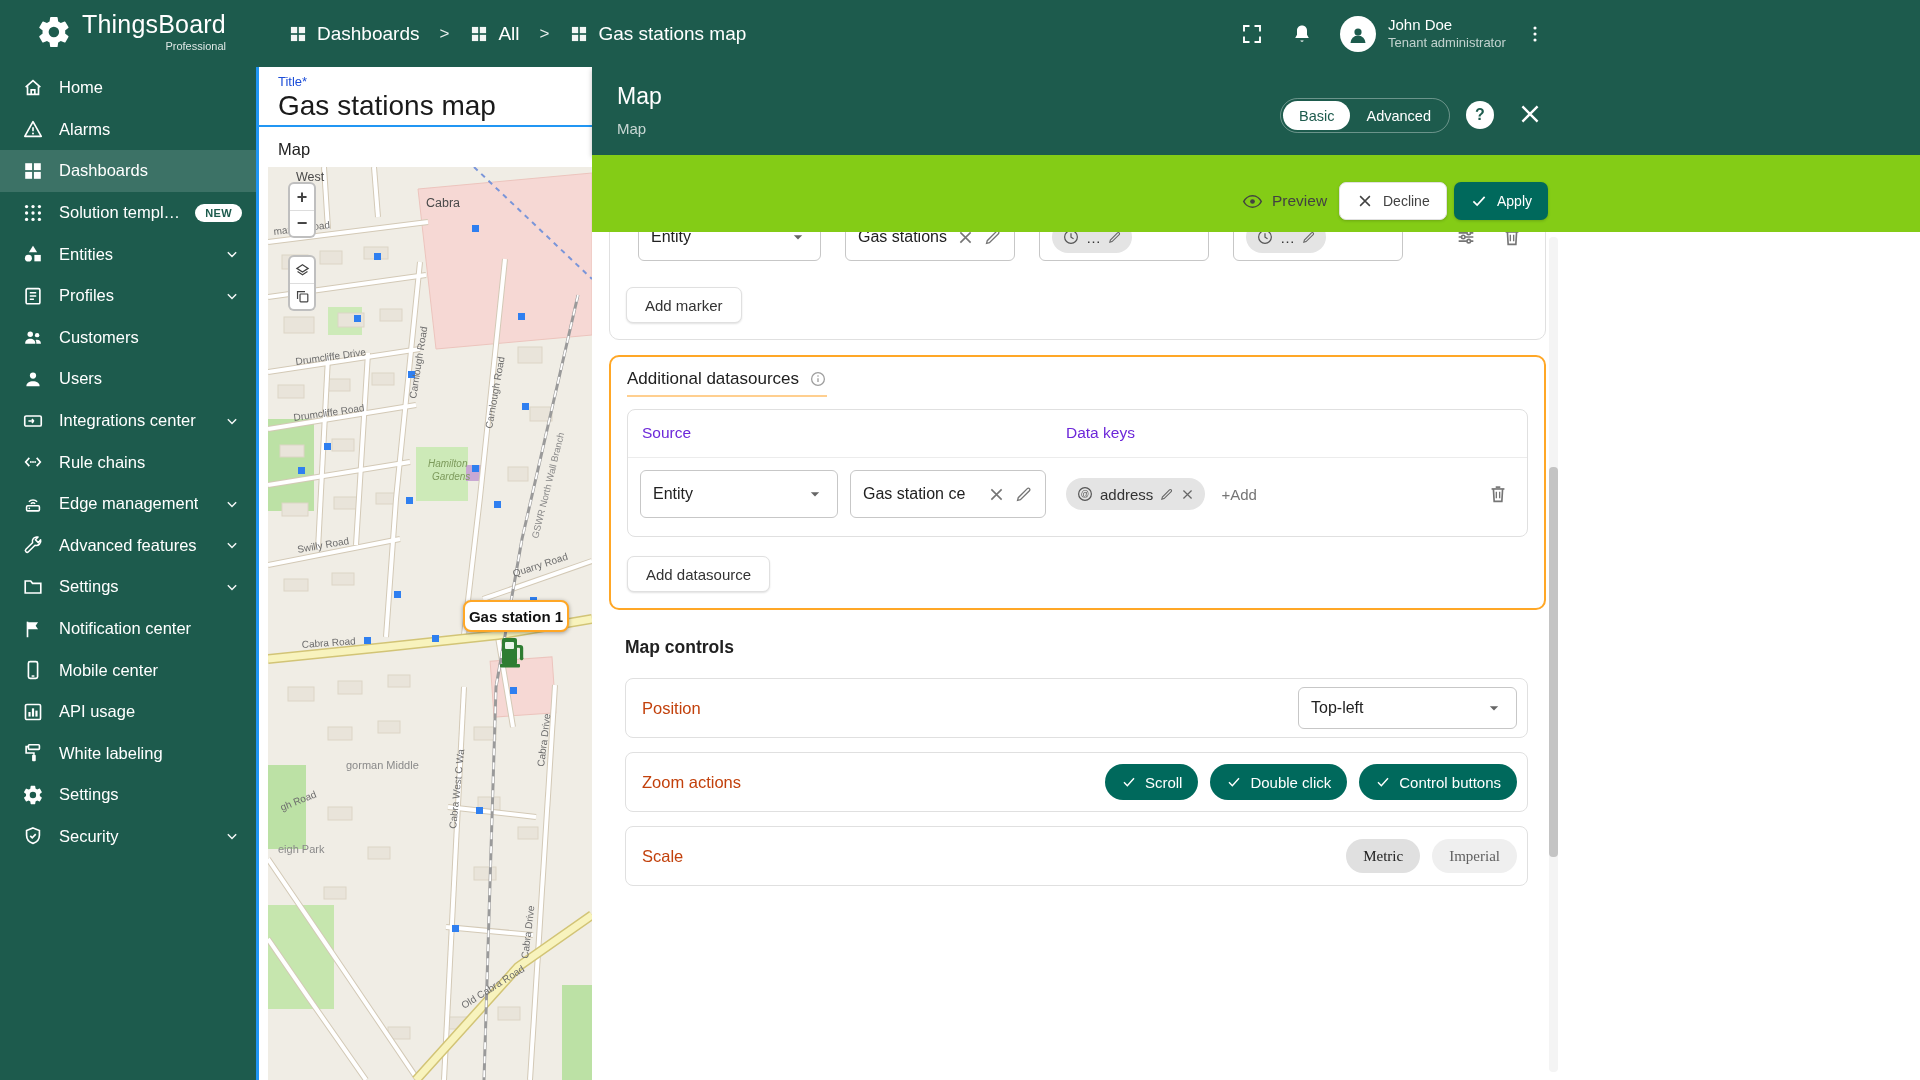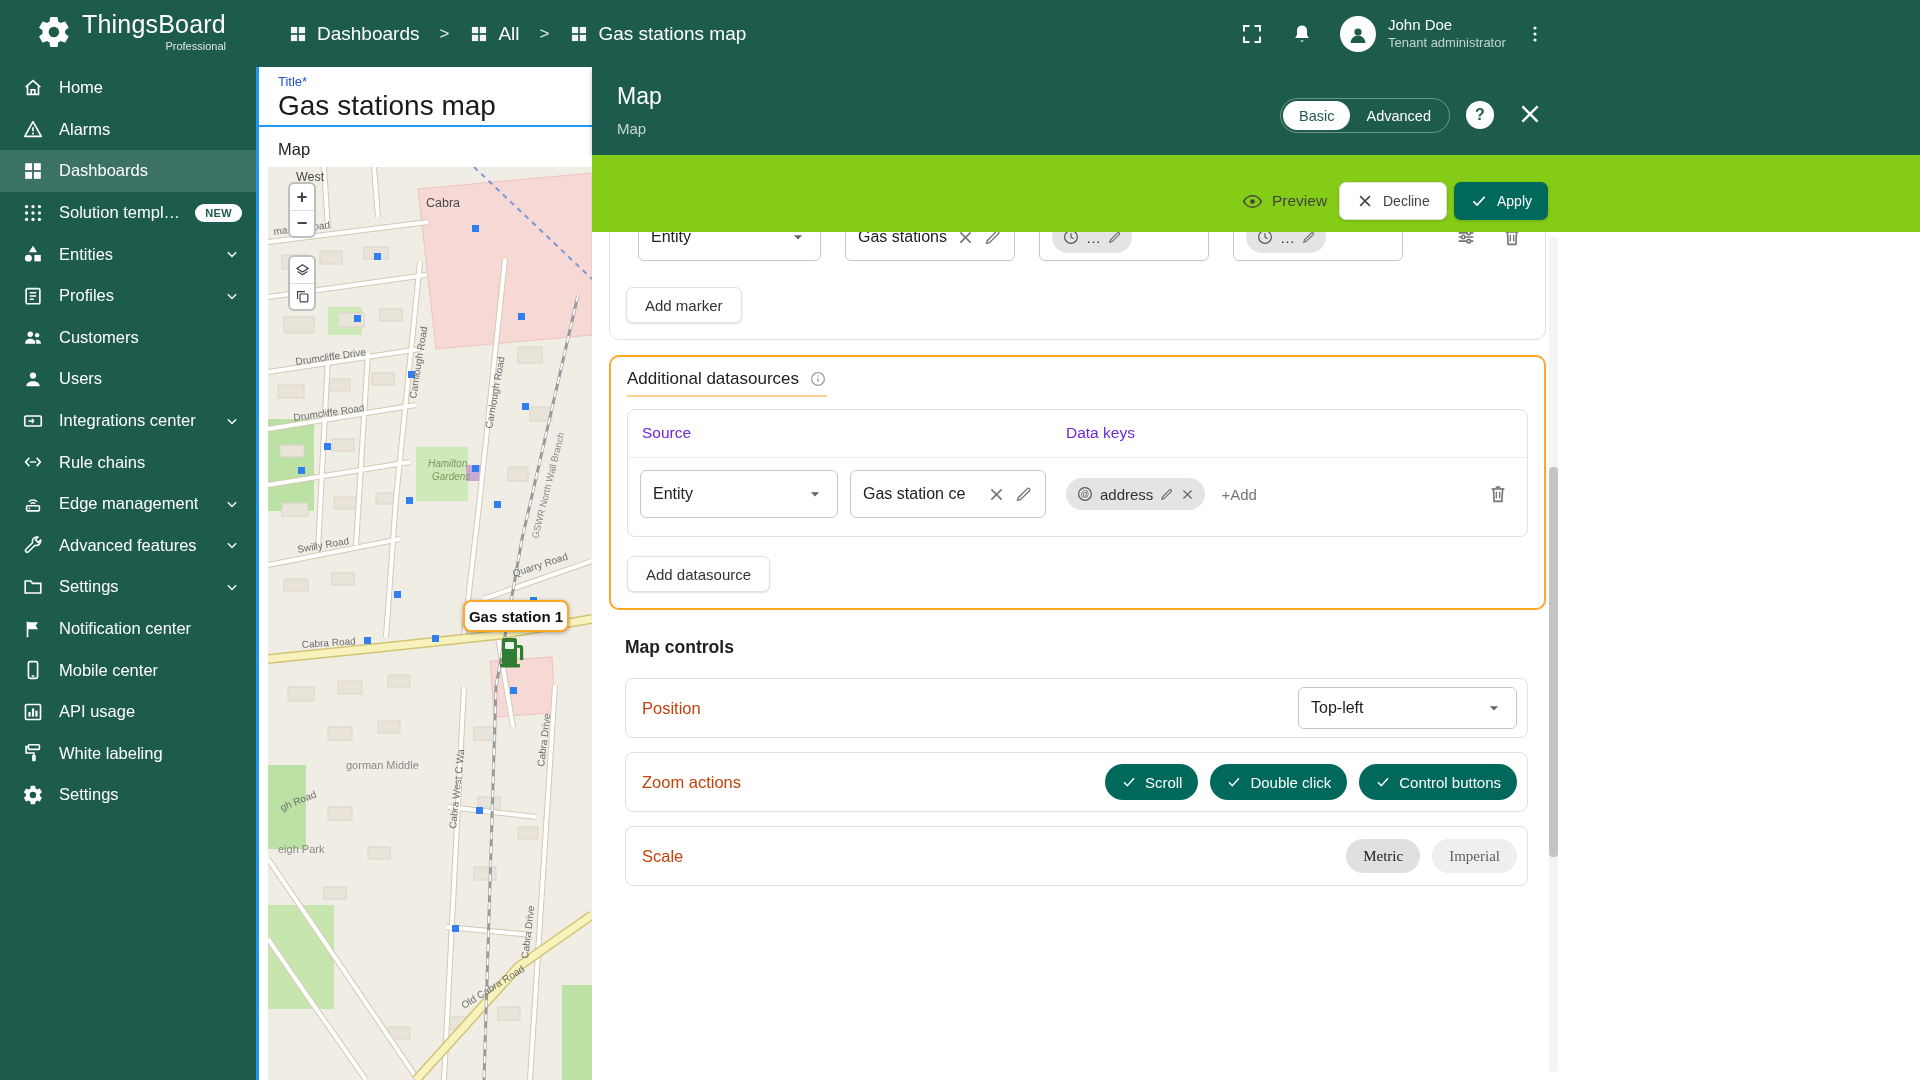--- a/index.html
+++ b/index.html
@@ -441,20 +441,34 @@
           </span>
           <span class="sb-label">White labeling</span>
         </div>
         <div class="sb-item">
           <span class="ic sb-icon">
             <svg viewBox="0 0 24 24">
               <path fill="currentColor" d="M19.4 13c.04-.32.1-.65.1-1s-.06-.68-.1-1l2.1-1.65a.5.5 0 0 0 .12-.64l-2-3.46a.5.5 0 0 0-.61-.22l-2.49 1a7.3 7.3 0 0 0-1.73-1l-.38-2.65A.5.5 0 0 0 13.92 2h-4a.5.5 0 0 0-.5.42L9.05 5.07a7.3 7.3 0 0 0-1.73 1l-2.49-1a.5.5 0 0 0-.61.22l-2 3.46a.5.5 0 0 0 .12.64L4.44 11c-.04.32-.1.65-.1 1s.06.68.1 1l-2.1 1.65a.5.5 0 0 0-.12.64l2 3.46c.14.24.42.34.61.22l2.49-1c.53.42 1.11.76 1.73 1l.37 2.65c.04.24.25.42.5.42h4c.25 0 .46-.18.5-.42l.37-2.65a7.3 7.3 0 0 0 1.73-1l2.49 1c.24.1.47 0 .61-.22l2-3.46a.5.5 0 0 0-.12-.64ZM11.92 15.5a3.5 3.5 0 1 1 0-7 3.5 3.5 0 0 1 0 7Z"></path>
             </svg>
           </span>
           <span class="sb-label">Settings</span>
+        </div>
+        <div class="sb-item">
+          <span class="ic sb-icon">
+            <svg viewBox="0 0 24 24">
+              <path d="M12 3.2 19 6v5.2c0 4.3-2.9 7.6-7 8.8-4.1-1.2-7-4.5-7-8.8V6Z" fill="none" stroke="currentColor" stroke-width="1.8"></path>
+              <path d="m9 11.8 2.2 2.2 3.8-4" fill="none" stroke="currentColor" stroke-width="1.8"></path>
+            </svg>
+          </span>
+          <span class="sb-label">Security</span>
+          <span class="ic sb-chevron">
+            <svg viewBox="0 0 24 24">
+              <path d="m7 10 5 5 5-5" fill="none" stroke="currentColor" stroke-width="1.8"></path>
+            </svg>
+          </span>
         </div>
       </div>
   </aside>
 
   <section class="preview-col">
     <div class="title-block">
       <div class="title-label">Title*</div>
       <div class="title-value">Gas stations map</div>
     </div>
     <div class="widget-title">Map</div>

